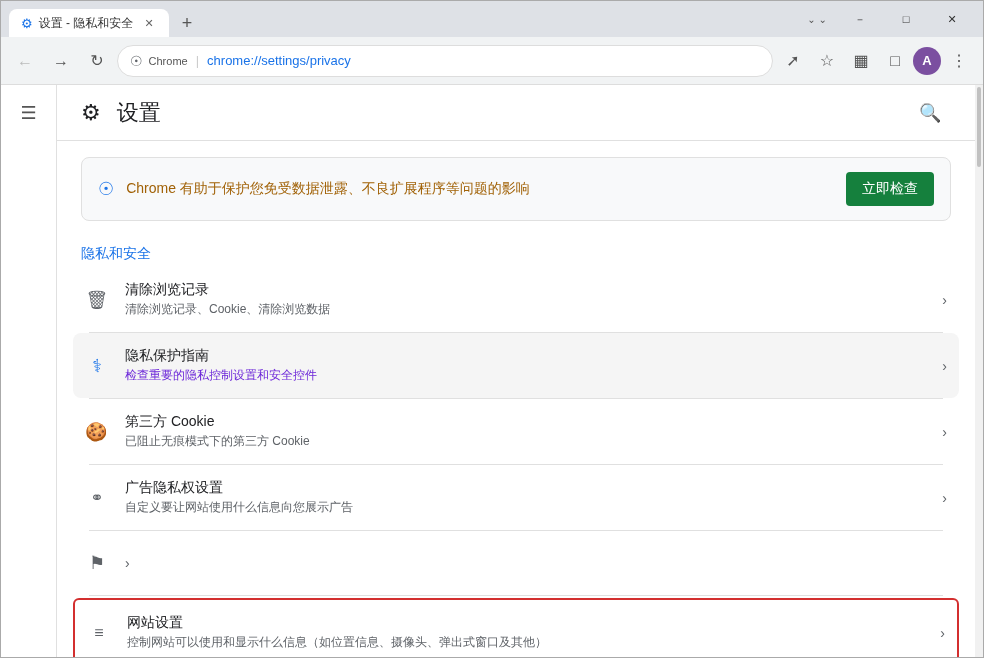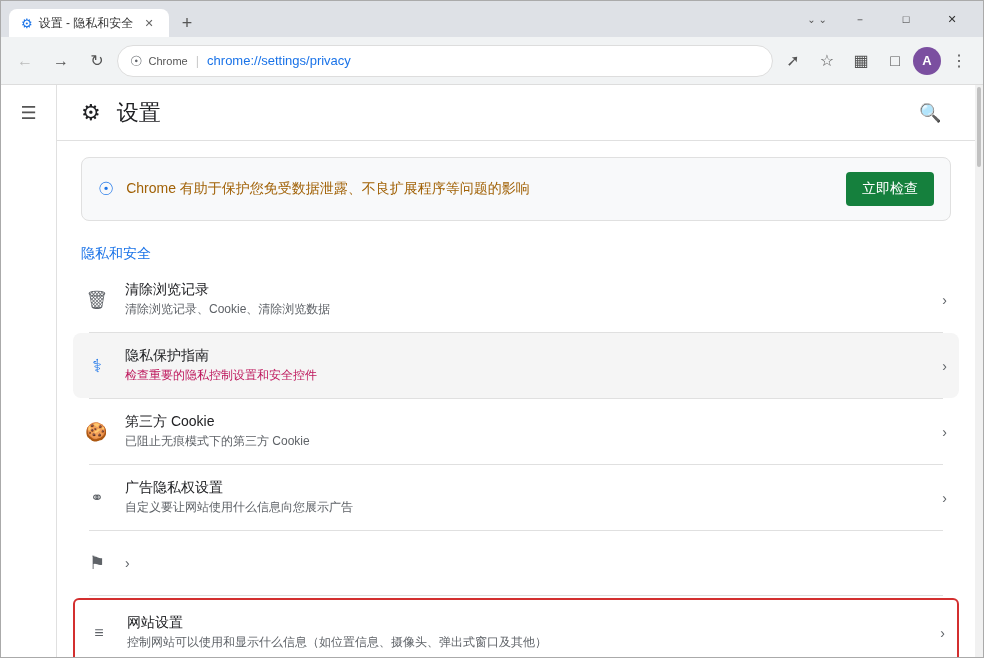--- a/index.html
+++ b/index.html
@@ -140,21 +140,21 @@
             <div class="menu-item-desc">清除浏览记录、Cookie、清除浏览数据</div>
           </div>
           <span class="chevron">›</span>
         </div>
         <div class="divider"></div>
 
         <div class="menu-item highlighted">
           <div class="menu-icon" style="color:#1a73e8;">⚕</div>
           <div class="menu-text">
             <div class="menu-item-title">隐私保护指南</div>
-            <div class="menu-item-desc" style="color:#be185d;">检查重要的隐私控制设置和安全控件</div>
+            <div class="menu-item-desc" style="color:#6d28d9;">检查重要的隐私控制设置和安全控件</div>
           </div>
           <span class="chevron">›</span>
         </div>
         <div class="divider"></div>
 
         <div class="menu-item">
           <div class="menu-icon">🍪</div>
           <div class="menu-text">
             <div class="menu-item-title">第三方 Cookie</div>
             <div class="menu-item-desc">已阻止无痕模式下的第三方 Cookie</div>

